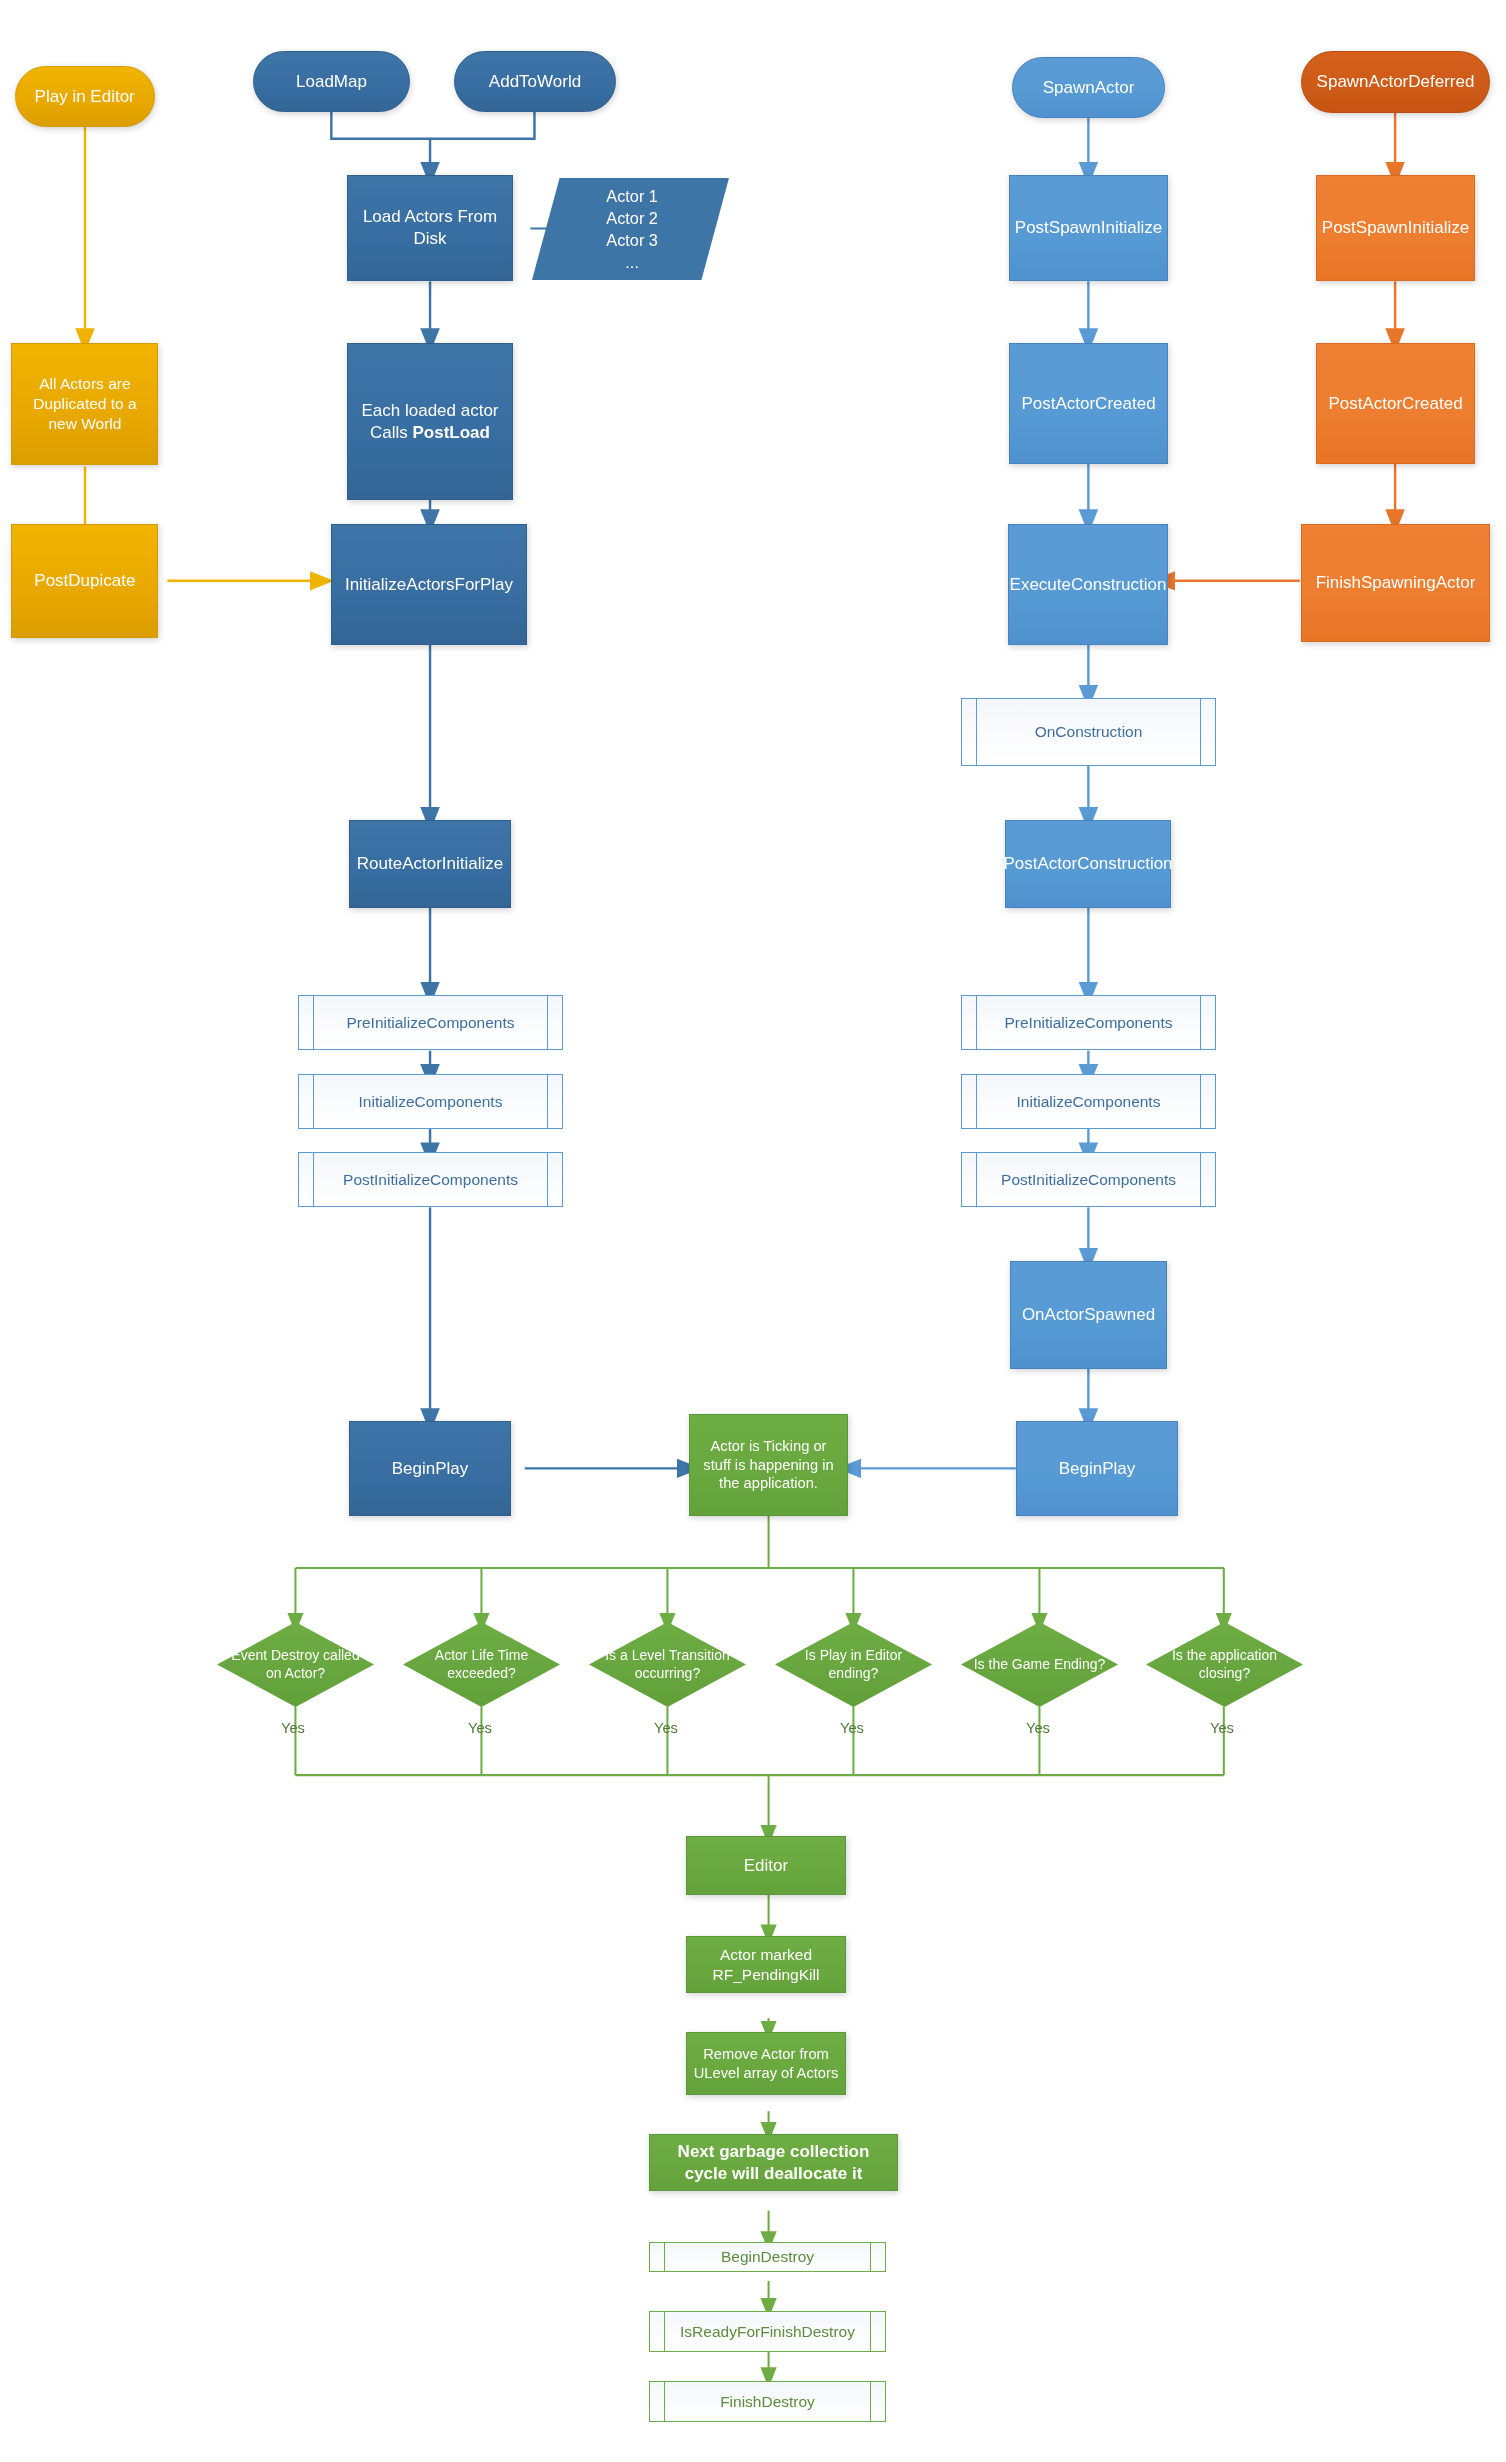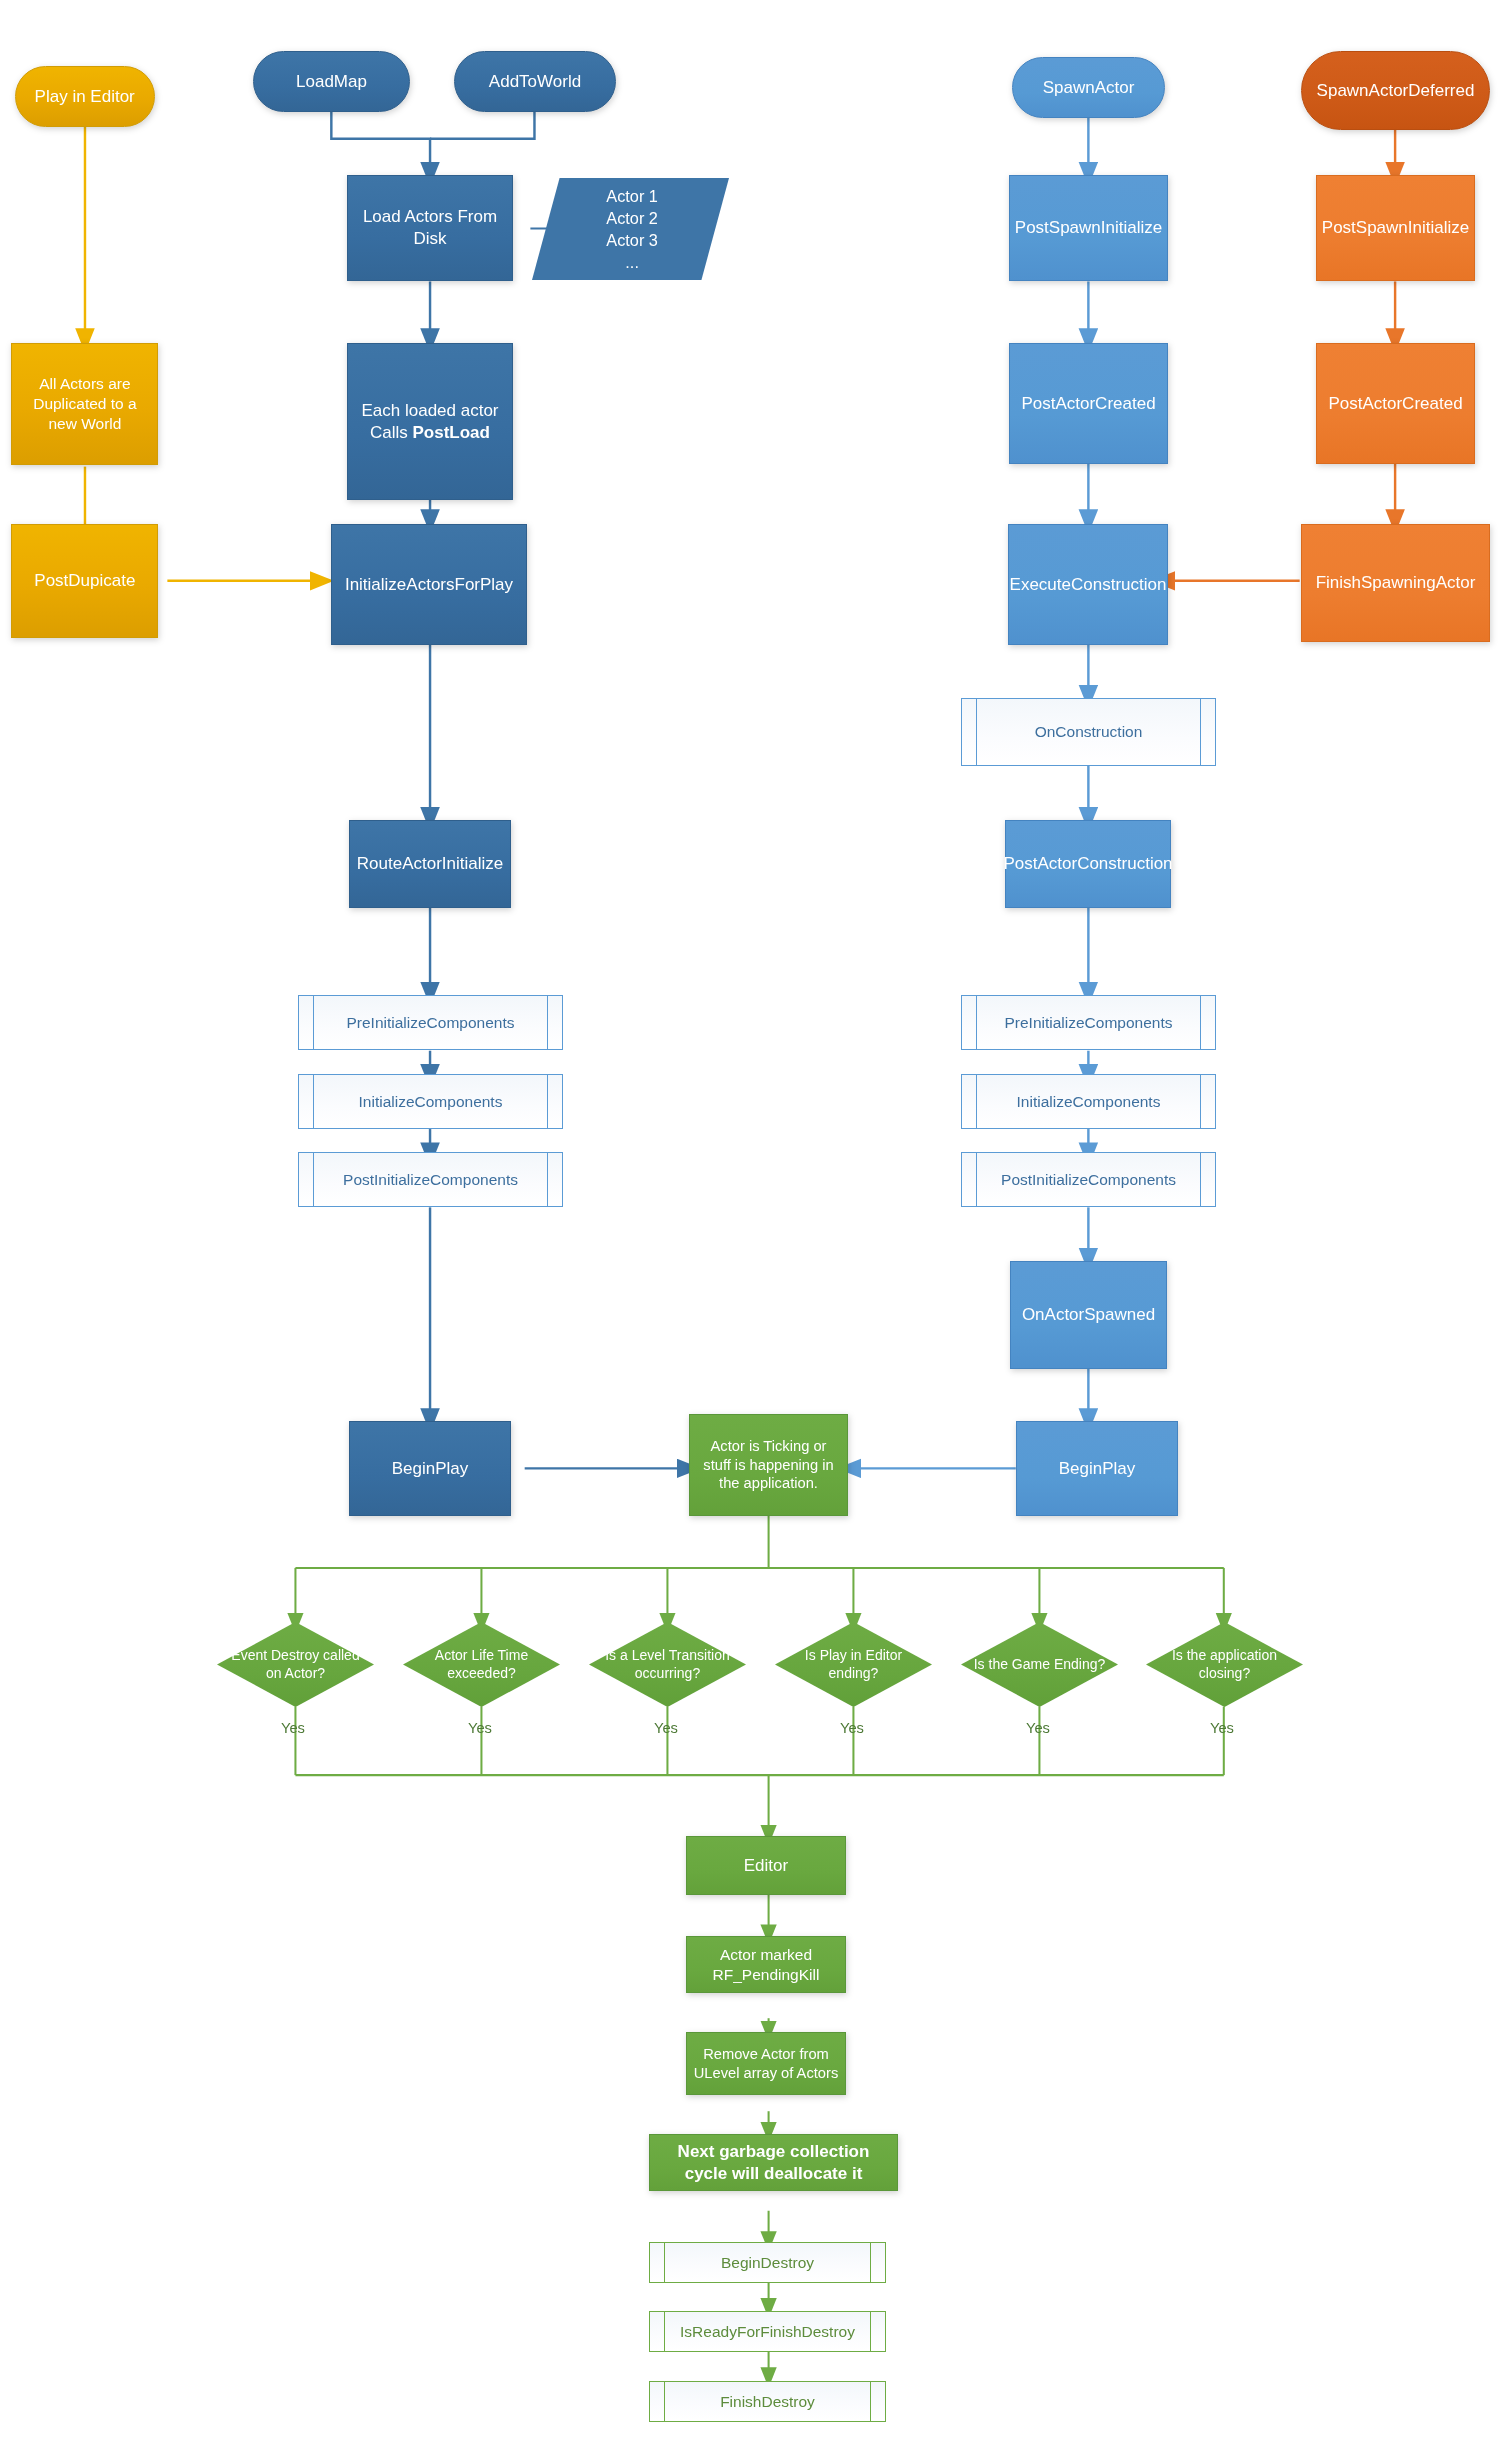--- a/index.html
+++ b/index.html
@@ -205,21 +205,21 @@
   </div>
 
   <div class="node pill c-darkblue" style="left:454px;top:51px;width:162px;height:61px;">
     <span>AddToWorld</span>
   </div>
 
   <div class="node pill c-midblue" style="left:1012px;top:57px;width:153px;height:61px;">
     <span>SpawnActor</span>
   </div>
 
-  <div class="node pill c-orangedk" style="left:1301px;top:51px;width:189px;height:79px;">
+  <div class="node pill c-orangedk" style="left:1301px;top:51px;width:189px;height:62px;">
     <span>SpawnActorDeferred</span>
   </div>
 
   <div class="node c-darkblue" style="left:347px;top:175px;width:166px;height:106px;">
     <span>Load Actors From Disk</span>
   </div>
 
   <div class="para" style="left:532px;top:178px;width:197px;height:102px;">
     <div class="lines">
       <div>Actor 1</div>
@@ -383,21 +383,21 @@
   </div>
 
   <div class="node c-green" style="left:686px;top:2032px;width:160px;height:63px;font-size:14.7px;">
     <span>Remove Actor from ULevel array of Actors</span>
   </div>
 
   <div class="node c-green" style="left:649px;top:2134px;width:249px;height:57px;font-size:17px;font-weight:bold;">
     <span>Next garbage collection cycle will deallocate it</span>
   </div>
 
-  <div class="subproc green" style="left:649px;top:2242px;width:237px;height:41px;">
+  <div class="subproc green" style="left:649px;top:2242px;width:237px;height:30px;">
     <span class="bar l"></span>
     <span class="bar r"></span>
     <span>BeginDestroy</span>
   </div>
 
   <div class="subproc green" style="left:649px;top:2311px;width:237px;height:41px;">
     <span class="bar l"></span>
     <span class="bar r"></span>
     <span>IsReadyForFinishDestroy</span>
   </div>

